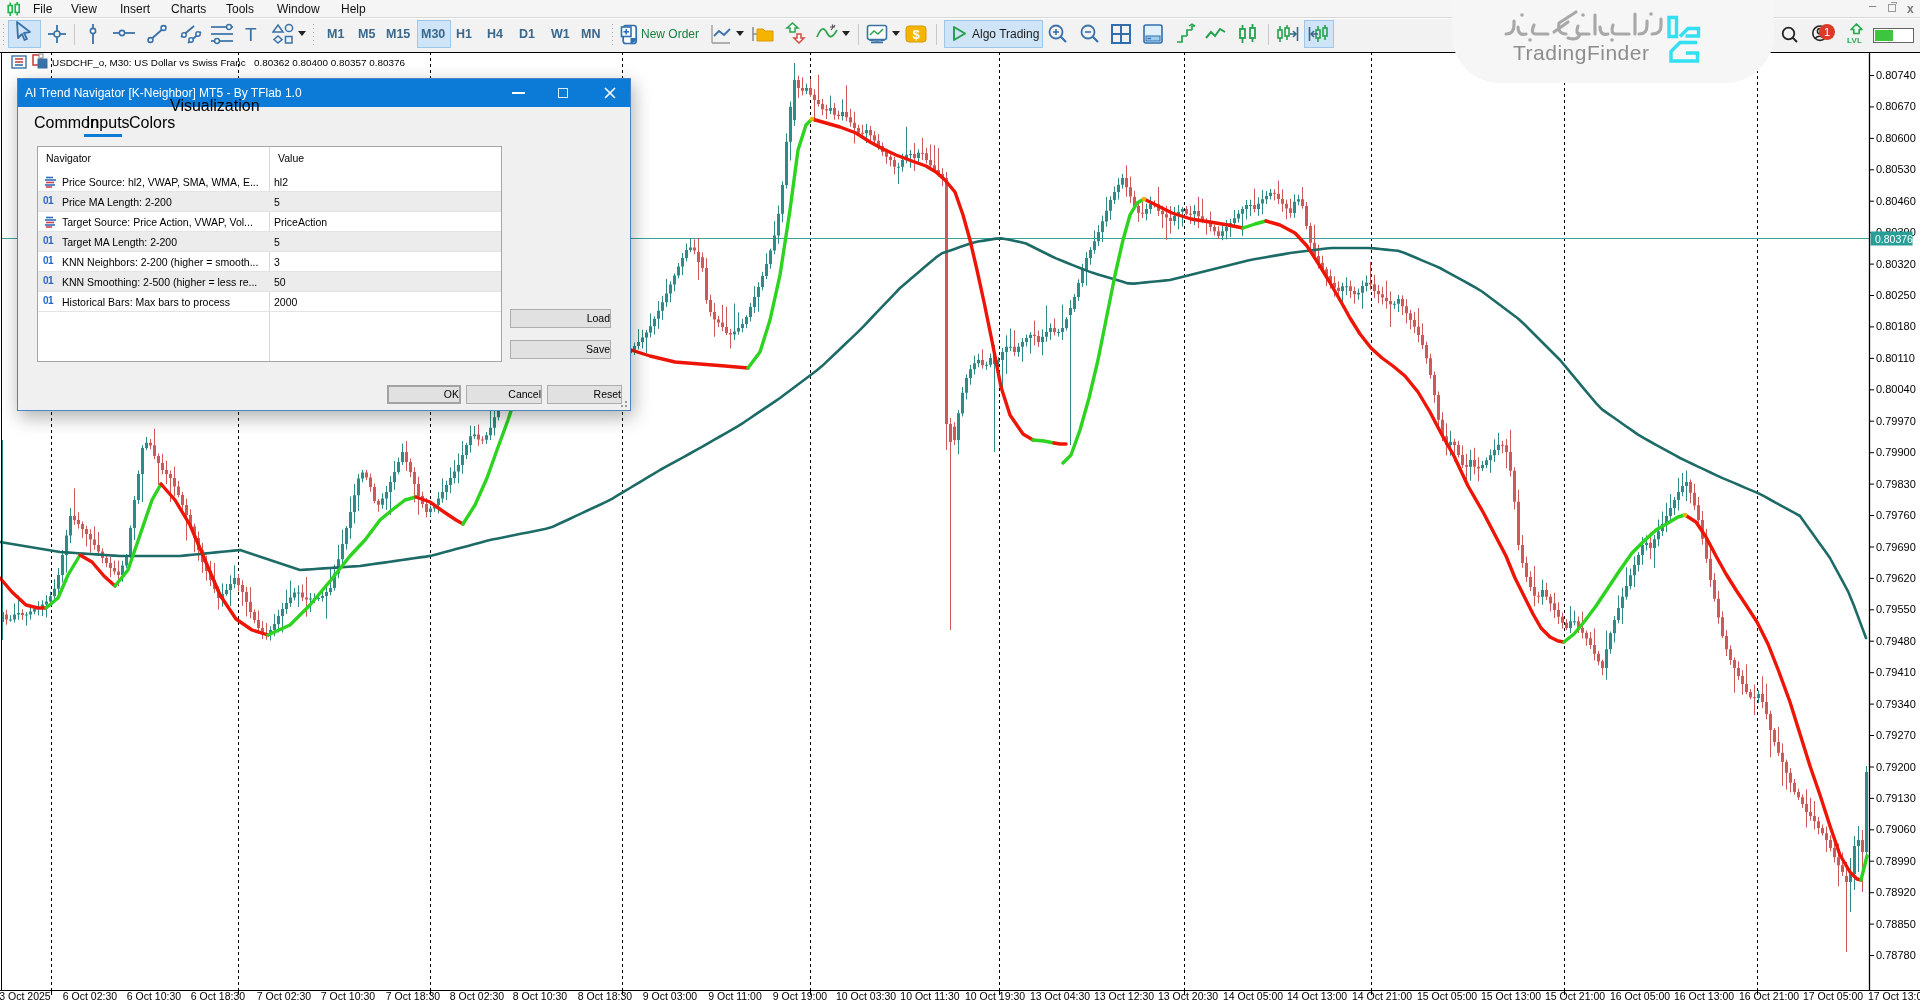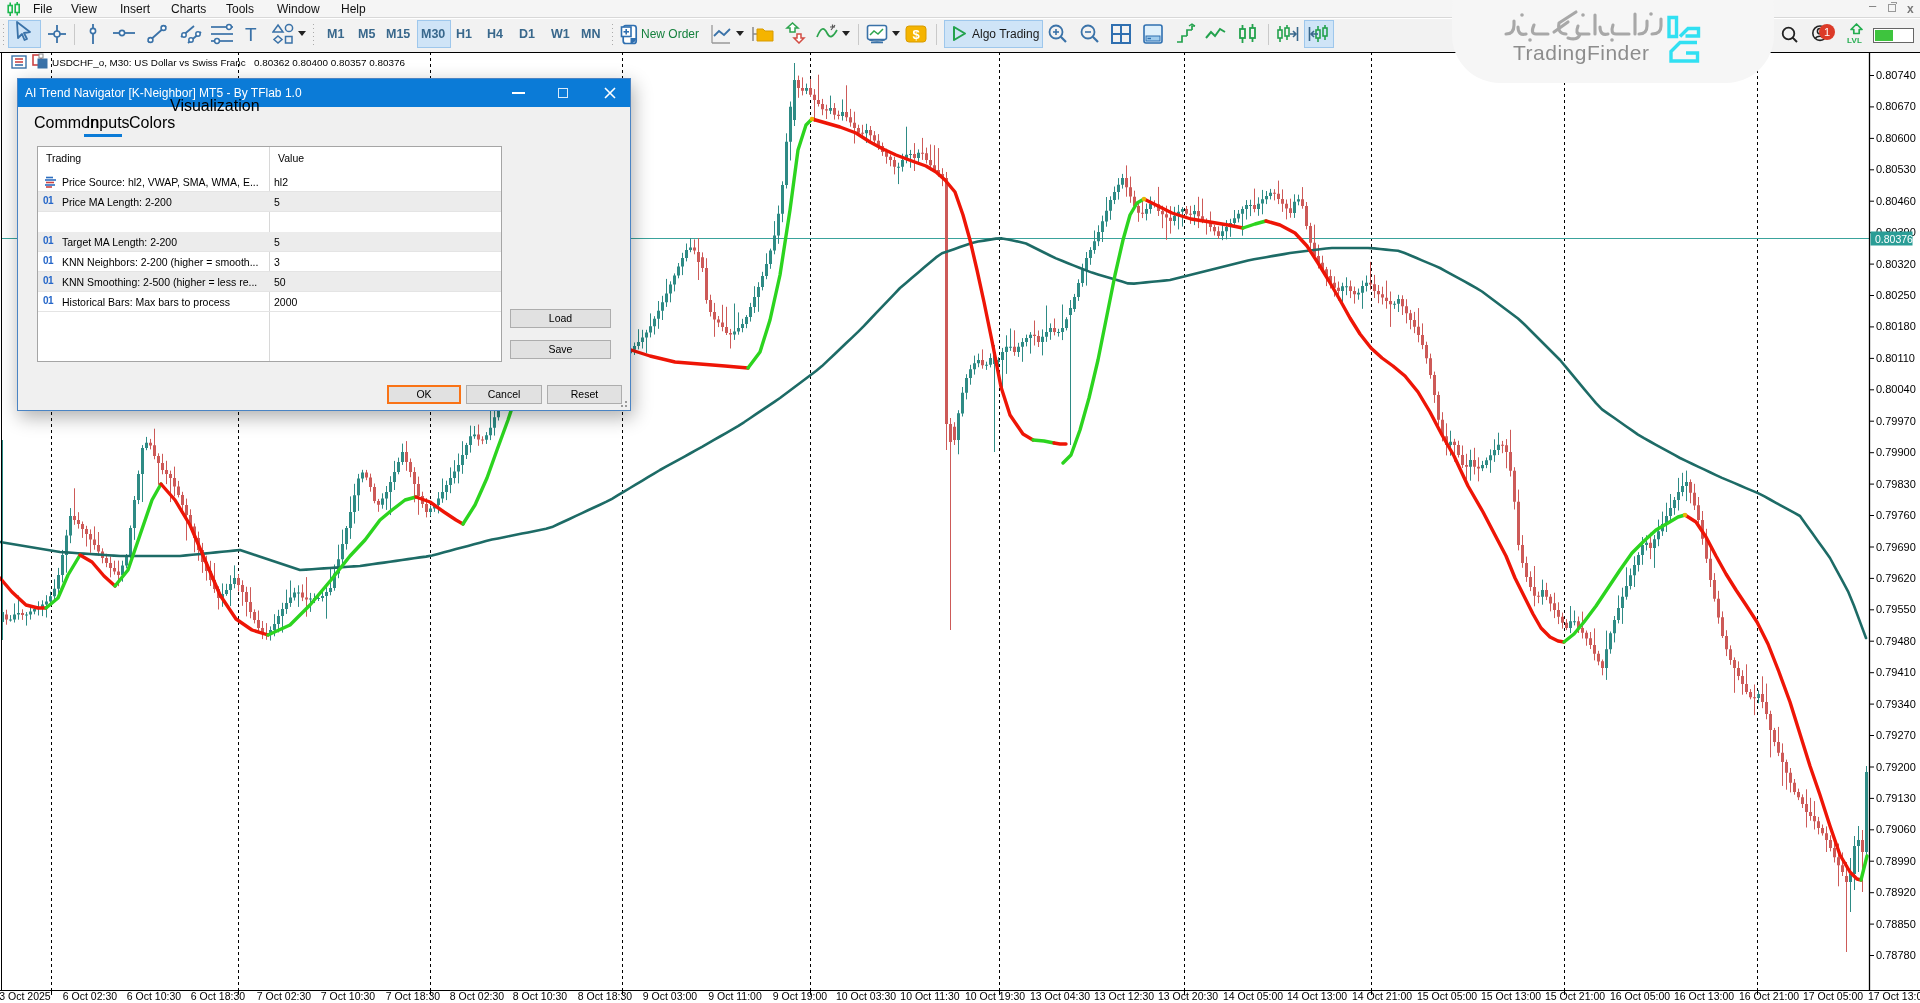--- a/index.html
+++ b/index.html
@@ -12,21 +12,21 @@
 #wm{position:absolute;left:1452px;top:-40px;width:322px;height:123px;background:#f6f6f6;border-radius:48px;z-index:6}
 #dlg{position:absolute;left:17px;top:78px;width:614px;height:333px;background:#f0f0f0;border:1px solid #4a84c4;box-shadow:2px 6px 18px rgba(0,0,0,.32);z-index:10}
 #dlgtitle{position:absolute;left:0;top:0;width:100%;height:28px;background:#0b7bd7;color:#fff;font-size:12px;line-height:28px;padding-left:7px}
 .tab{position:absolute;top:28px;font-size:16px;color:#000}
 #tbl{position:absolute;left:19px;top:67px;width:465px;height:216px;background:#fff;border:1px solid #a5a5a5}
 .row{position:absolute;left:0;width:463px;height:20px}
 .rg{background:#ececec}
 .rt{position:absolute;left:24px;top:0;font-size:10.5px;color:#000;line-height:20px;white-space:nowrap}
 .rv{position:absolute;left:236px;top:0;font-size:10.5px;color:#000;line-height:20px}
 .coldiv{position:absolute;left:231px;top:0;width:1px;height:214px;background:#d8d8d8}
-.btn{position:absolute;height:19px;background:#e1e1e1;border:1px solid #adadad;font-size:10.5px;color:#000;text-align:center;line-height:17px}
+.btn{position:absolute;height:19px;background:#e1e1e1;border:1px solid #adadad;font-size:10.5px;color:#000;text-align:right;line-height:17px}
 .num01{position:absolute;left:5px;top:3px;font-size:10px;font-weight:bold;color:#2667c9;letter-spacing:-0.5px}
 text{font-family:"Liberation Sans",sans-serif}
 </style></head><body>
 
 <svg class="abs" style="left:0;top:0;z-index:1" width="1920" height="1003" viewBox="0 0 1920 1003">
 <rect x="0" y="52" width="1920" height="951" fill="#ffffff"></rect>
 <line x1="51.5" y1="52" x2="51.5" y2="990" stroke="#000" stroke-width="1" stroke-dasharray="3 3"></line>
 <line x1="238.5" y1="52" x2="238.5" y2="990" stroke="#000" stroke-width="1" stroke-dasharray="3 3"></line>
 <line x1="430.5" y1="52" x2="430.5" y2="990" stroke="#000" stroke-width="1" stroke-dasharray="3 3"></line>
 <line x1="622.5" y1="52" x2="622.5" y2="990" stroke="#000" stroke-width="1" stroke-dasharray="3 3"></line>
@@ -424,21 +424,21 @@
 <div style="position:absolute;left:540px;top:9px;width:10px;height:10px;border:1.5px solid rgba(255,255,255,.85)"></div>
 <svg style="position:absolute;left:586px;top:8px" width="12" height="12">
       <path d="M1 1 L11 11 M11 1 L1 11" stroke="#fff" stroke-width="1.6"></path>
     </svg>
 <div class="tab" style="left:16px;top:35px">Common</div>
 <div class="tab" style="left:68px;top:35px">Inputs</div>
 <div class="tab" style="left:111px;top:35px">Colors</div>
 <div class="tab" style="left:152px;top:18px">Visualization</div>
 <div style="position:absolute;left:66px;top:55px;width:38px;height:3px;background:#0b7bd7"></div>
 <div id="tbl">
-<div style="position:absolute;left:8px;top:5px;font-size:10.5px">Trading</div>
+<div style="position:absolute;left:8px;top:5px;font-size:10.5px">Navigator</div>
 <div style="position:absolute;left:240px;top:5px;font-size:10.5px">Value</div>
 <div class="coldiv"></div>
 <div class="row" style="top:25px">
         <svg style="position:absolute;left:6px;top:4px" width="13" height="12" viewBox="0 0 13 12">
           <g stroke-width="1.6">
             <line x1="2" y1="1.5" x2="9" y2="1.5" stroke="#2e6fc0"></line>
             <line x1="1" y1="4" x2="12" y2="4" stroke="#2e6fc0"></line>
             <line x1="2" y1="6.5" x2="10" y2="6.5" stroke="#cc4444"></line>
             <line x1="1" y1="9" x2="11" y2="9" stroke="#2e6fc0"></line>
             <line x1="2" y1="11" x2="8" y2="11" stroke="#cc4444"></line>
@@ -447,20 +447,34 @@
         <div class="rt">Price Source: hl2, VWAP, SMA, WMA, E...</div>
         <div class="rv">hl2</div>
         <div style="position:absolute;left:0;top:19px;width:463px;height:1px;background:#e4e4e4"></div>
       </div>
 <div class="row rg" style="top:45px">
         <div class="num01">01</div>
         <div class="rt">Price MA Length: 2-200</div>
         <div class="rv">5</div>
         <div style="position:absolute;left:0;top:19px;width:463px;height:1px;background:#e4e4e4"></div>
       </div>
+<div class="row" style="top:65px">
+        <svg style="position:absolute;left:6px;top:4px" width="13" height="12" viewBox="0 0 13 12">
+          <g stroke-width="1.6">
+            <line x1="2" y1="1.5" x2="9" y2="1.5" stroke="#2e6fc0"></line>
+            <line x1="1" y1="4" x2="12" y2="4" stroke="#2e6fc0"></line>
+            <line x1="2" y1="6.5" x2="10" y2="6.5" stroke="#cc4444"></line>
+            <line x1="1" y1="9" x2="11" y2="9" stroke="#2e6fc0"></line>
+            <line x1="2" y1="11" x2="8" y2="11" stroke="#cc4444"></line>
+          </g>
+        </svg>
+        <div class="rt">Target Source: Price Action, VWAP, Vol...</div>
+        <div class="rv">PriceAction</div>
+        <div style="position:absolute;left:0;top:19px;width:463px;height:1px;background:#e4e4e4"></div>
+      </div>
 <div class="row rg" style="top:85px">
         <div class="num01">01</div>
         <div class="rt">Target MA Length: 2-200</div>
         <div class="rv">5</div>
         <div style="position:absolute;left:0;top:19px;width:463px;height:1px;background:#e4e4e4"></div>
       </div>
 <div class="row" style="top:105px">
         <div class="num01">01</div>
         <div class="rt">KNN Neighbors: 2-200 (higher = smooth...</div>
         <div class="rv">3</div>
@@ -474,21 +488,21 @@
       </div>
 <div class="row" style="top:145px">
         <div class="num01">01</div>
         <div class="rt">Historical Bars: Max bars to process</div>
         <div class="rv">2000</div>
         <div style="position:absolute;left:0;top:19px;width:463px;height:1px;background:#e4e4e4"></div>
       </div>
 </div>
 <div class="btn" style="left:492px;top:230px;width:101px">Load</div>
 <div class="btn" style="left:492px;top:261px;width:101px">Save</div>
-<div class="btn" style="left:369px;top:306px;width:74px;border:2px solid #f97316;line-height:15px">OK</div>
+<div class="btn" style="left:369px;top:306px;width:74px;border:2px solid #a3a3a3;line-height:15px">OK</div>
 <div class="btn" style="left:448px;top:306px;width:76px">Cancel</div>
 <div class="btn" style="left:529px;top:306px;width:75px">Reset</div>
 <svg style="position:absolute;right:2px;bottom:2px" width="10" height="10">
       <g fill="#999">
         <rect x="7" y="7" width="2" height="2"></rect>
         <rect x="7" y="3" width="2" height="2"></rect>
         <rect x="3" y="7" width="2" height="2"></rect>
       </g>
     </svg>
 </div>

